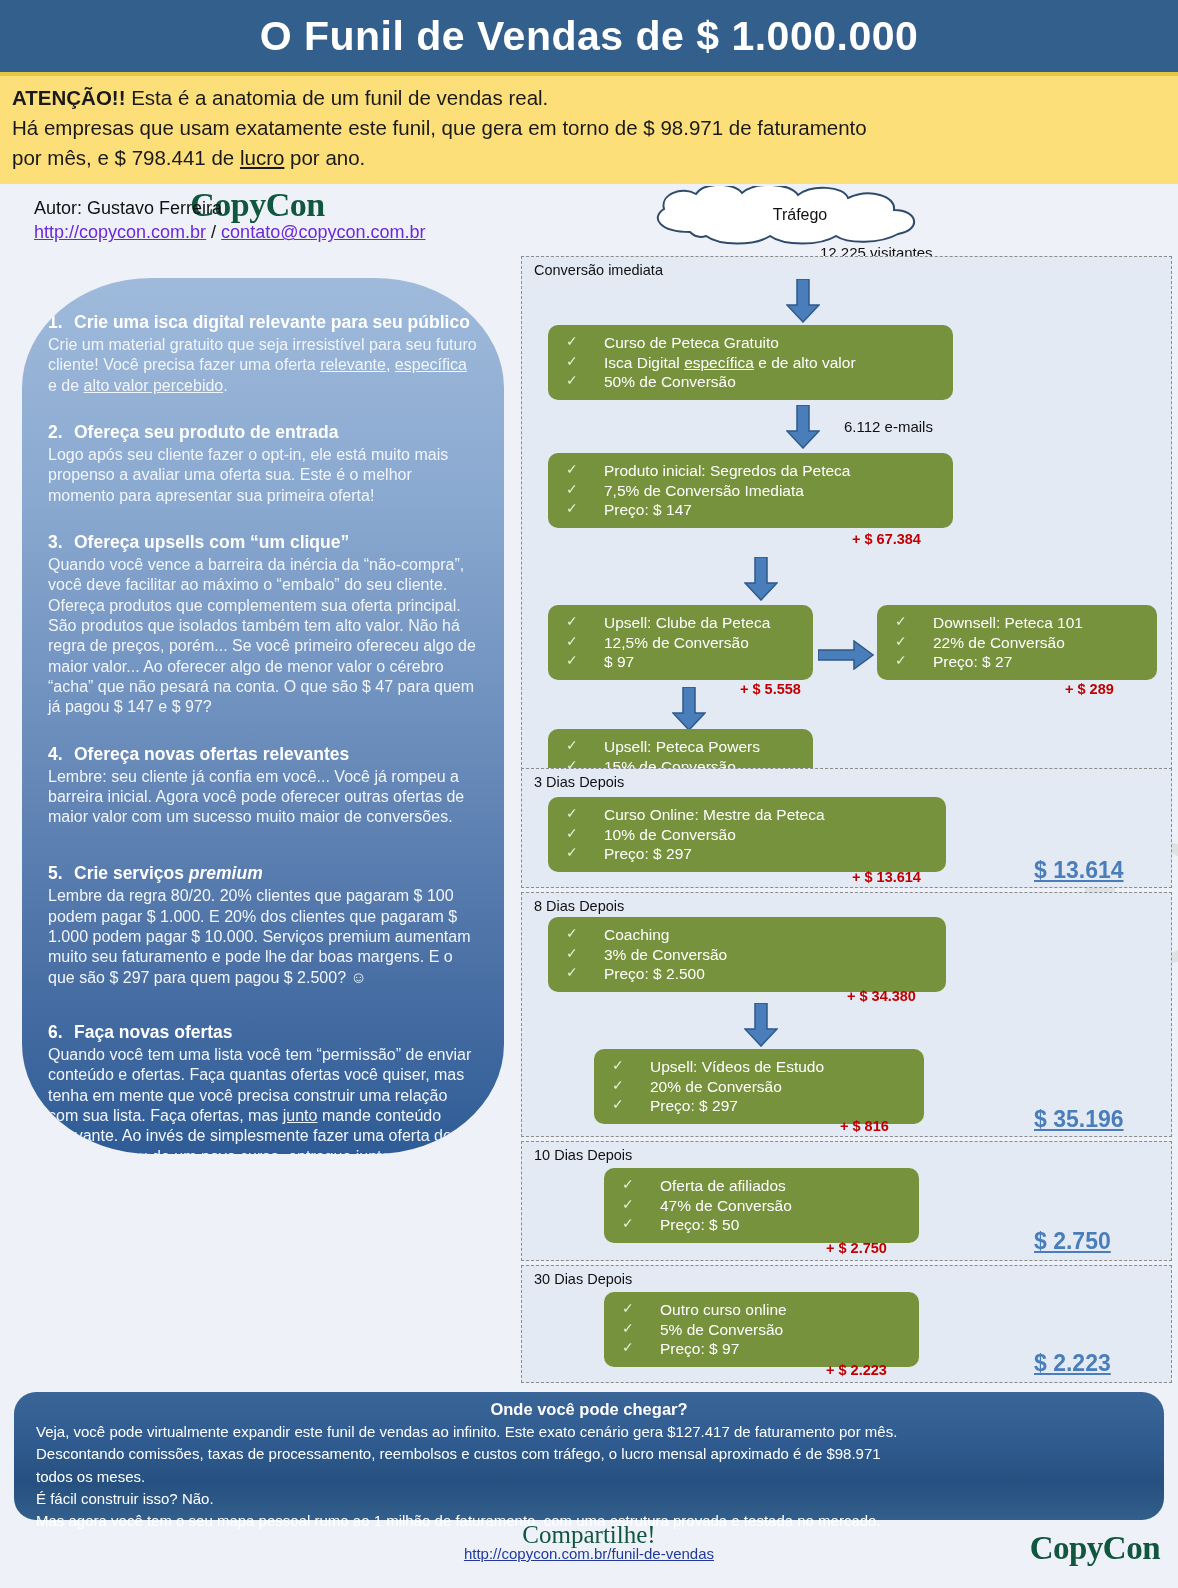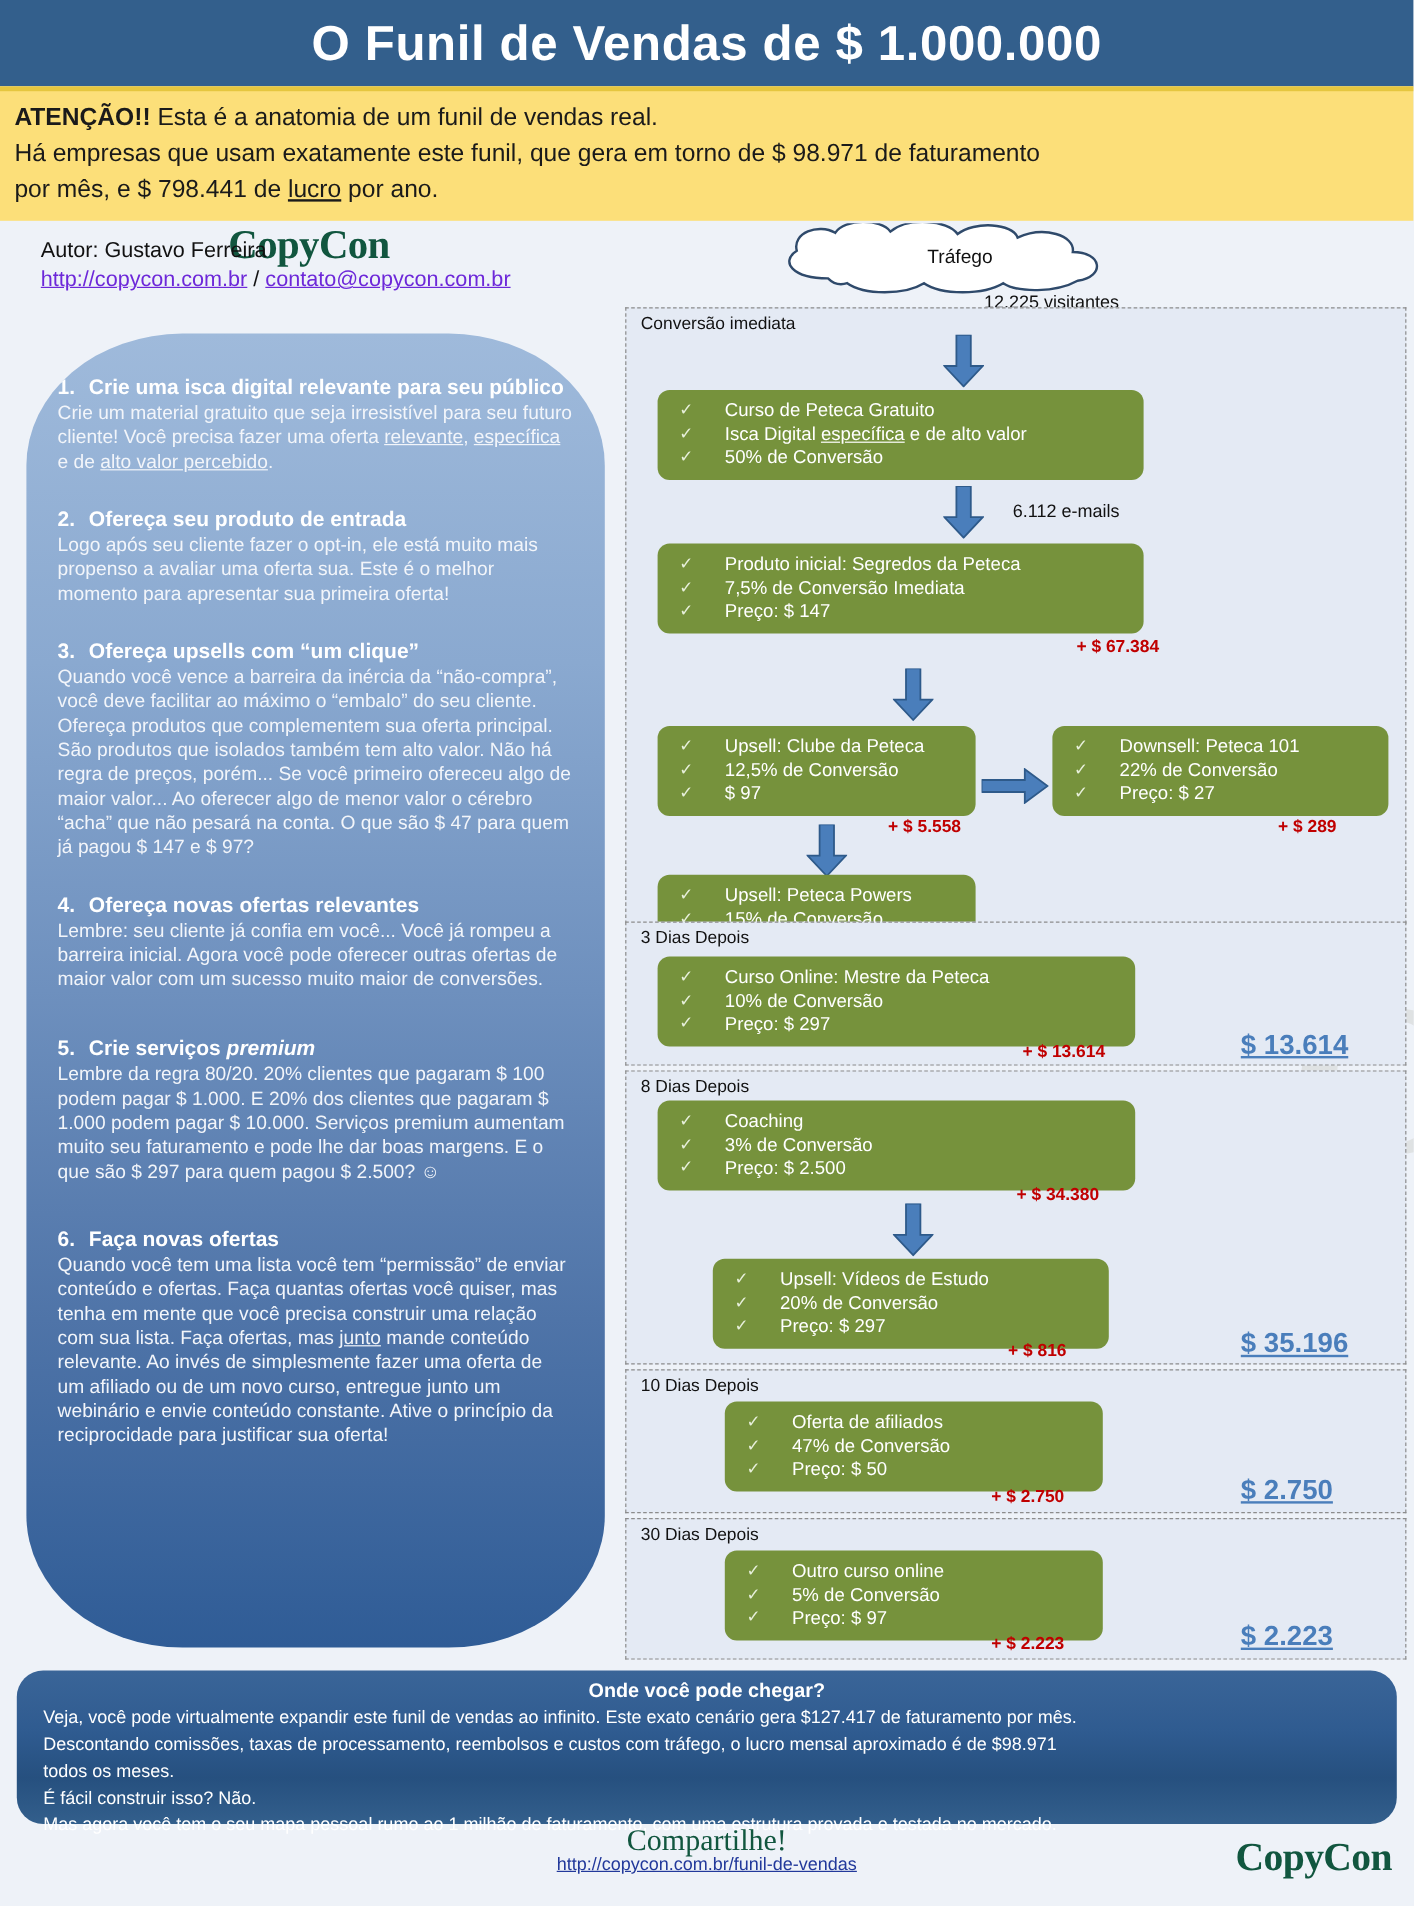--- a/index.html
+++ b/index.html
@@ -39,21 +39,21 @@
   .author{
     margin-left:34px;margin-top:-28px;
   }
   .author .name{font-size:18px;color:#111;line-height:1.35;}
   .author .links{font-size:18px;line-height:1.35;}
   .author .links a{color:#6d28d9;text-decoration:underline;}
   .author .links .sep{color:#111;text-decoration:none;}
 
   
   .steps-panel{
-    position:absolute;left:22px;top:94px;width:482px;height:1095px;
+    position:absolute;left:22px;top:94px;width:482px;height:876px;
     border-radius:130px 130px 130px 130px/110px 110px 110px 110px;
     background:linear-gradient(180deg,#9FBADB 0%, #8AA9D0 25%, #6E90BE 50%, #4F74A8 75%, #2F5C96 100%);
     color:#ffffff;box-sizing:border-box;padding:34px 26px 5px 26px;
     overflow:hidden;
   }
   .step{margin-bottom:20px;}
   .step h3{
     margin:0 0 2px 0;font-size:17.5px;font-weight:700;color:#fff;
   }
   .step h3 .num{display:inline-block;min-width:26px;}
@@ -260,21 +260,21 @@
             <li>
                 <span class="chk">✓</span>
                 <span>7,5% de Conversão Imediata</span>
               </li>
             <li>
                 <span class="chk">✓</span>
                 <span>Preço: $ 147</span>
               </li>
           </ul>
         </div>
-        <div class="plus" style="left:330px;top:274px;margin-left:45px;">+ $ 67.384</div>
+        <div class="plus" style="left:330px;top:274px;">+ $ 67.384</div>
 
         <div class="arrow-down" style="left:222px;top:300px;">
           <svg width="34" height="44" viewBox="0 0 34 44">
               <path d="M11 0 H23 V26 H33 L17 43 L1 26 H11 Z" fill="#4A7EBB" stroke="#2E5A8A" stroke-width="1.5"></path>
             </svg>
         </div>
 
         <div class="green" style="left:26px;top:348px;width:265px;">
           <ul>
             <li>

